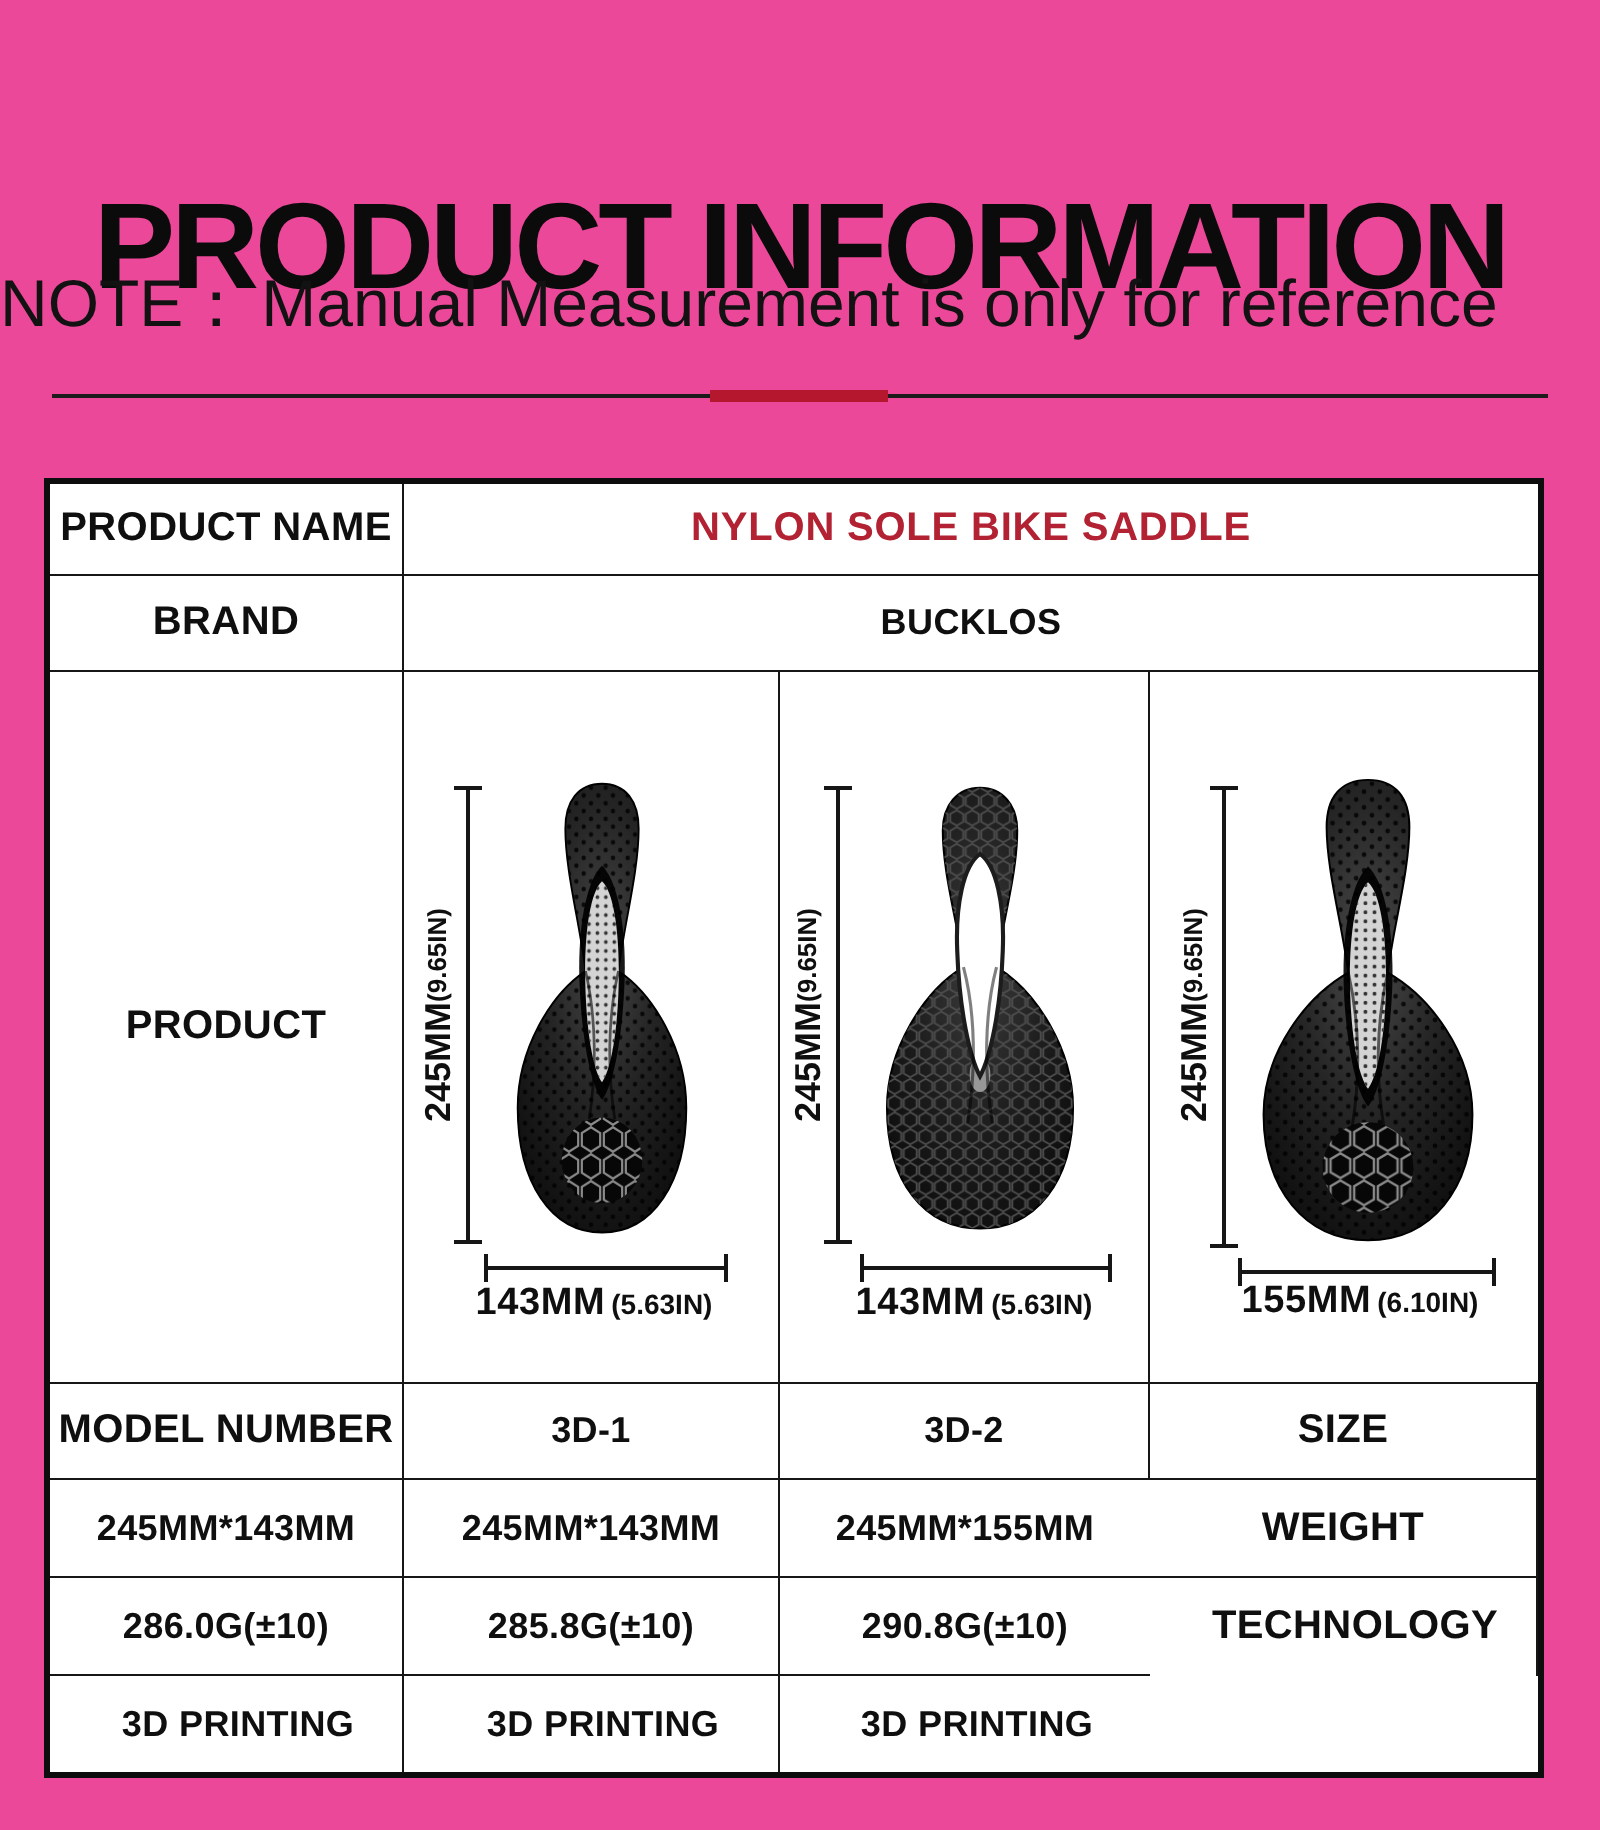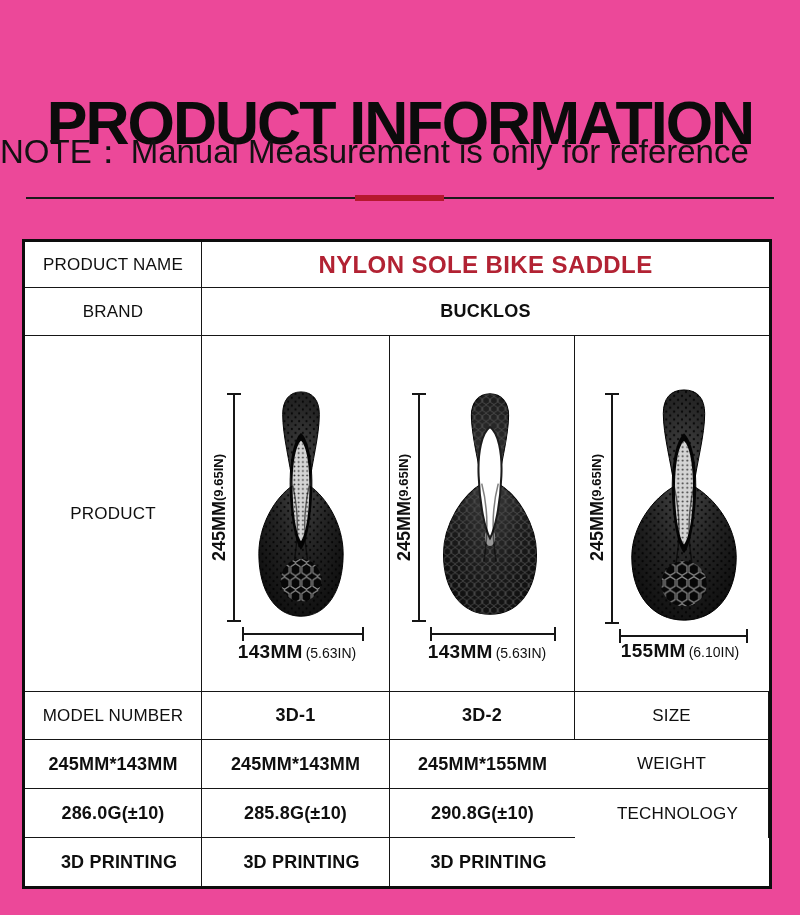--- a/index.html
+++ b/index.html
@@ -18,41 +18,41 @@
   .ptable { position:absolute; left:22px; top:239px; width:750px; height:650px;
             border:3px solid #0d0d0d; box-sizing:border-box; background:#fff;
             display:grid; grid-template-columns:177px 188px 185px 194px;
             grid-template-rows:46px 48px 356px 48px 49px 49px 48px; }
   .cell { border-right:1.5px solid #161616; border-bottom:1.5px solid #161616;
           box-sizing:border-box; display:flex; align-items:center; justify-content:center; }
   .last-col { border-right:none; }
   .last-row { border-bottom:none;margin-left:12px; }
   .span3 { grid-column:2 / 5; }
 
-  .label-cell { font-size:17px; font-weight:400; letter-spacing:0.2px; }
+  .label-cell { font-size:20px; font-weight:700; letter-spacing:0.2px; }
   .value-cell { font-size:18px; font-weight:700; letter-spacing:0.2px; }
-  .pn-value   { font-size:24px; font-weight:700; color:#b22233; letter-spacing:0.4px; }
+  .pn-value   { font-size:20px; font-weight:700; color:#b22233; letter-spacing:0.4px; }
 
   .product-cell { position:relative; display:block; }
 
   
   .vdim { position:absolute; width:2px; background:#161616; }
   .vdim::before, .vdim::after { content:""; position:absolute; left:-6px; width:14px; height:2px; background:#161616; }
   .vdim::before { top:0; } .vdim::after { bottom:0; }
   .hdim { position:absolute; height:2px; background:#161616; }
   .hdim::before, .hdim::after { content:""; position:absolute; top:-6px; width:2px; height:14px; background:#161616; }
   .hdim::before { left:0; } .hdim::after { right:0; }
 
   .vlabel { position:absolute; writing-mode:vertical-rl; transform:rotate(180deg);
             top:57px; height:229px; width:26px; line-height:26px; text-align:center; white-space:nowrap; }
   .vlabel b { font-size:18px; font-weight:700; }
   .vlabel small { font-size:13px; font-weight:600; }
   .hlabel { position:absolute; text-align:center; white-space:nowrap; }
   .hlabel b { font-size:19px; font-weight:700; letter-spacing:0.3px;margin-top:48px; }
-  .hlabel small { font-size:14px; font-weight:400; margin-left:3px; }
+  .hlabel small { font-size:14px; font-weight:700; margin-left:3px; }
 
   .saddle { position:absolute; }
 
   .pc1 .vdim   { left:31px; top:57px; height:229px; }
   .pc2 .vdim   { left:28px; top:57px; height:229px; }
   .pc3 .vdim   { left:36px; top:57px; height:231px; }
   .pc1 .vlabel { left:4px; }
   .pc2 .vlabel { left:1px; }
   .pc3 .vlabel { left:9px; }
   .pc1 .saddle { left:44px; top:52px; width:110px; height:238px; }

